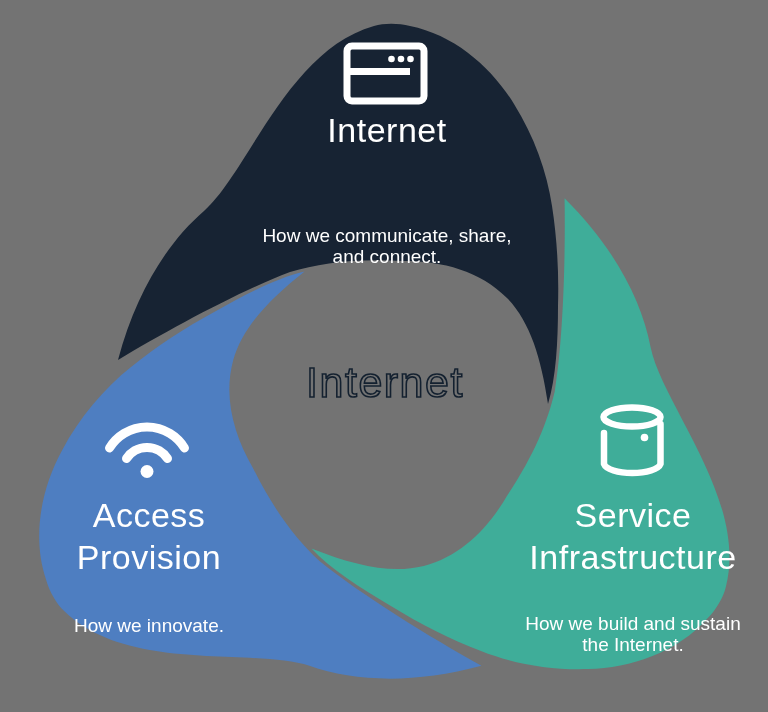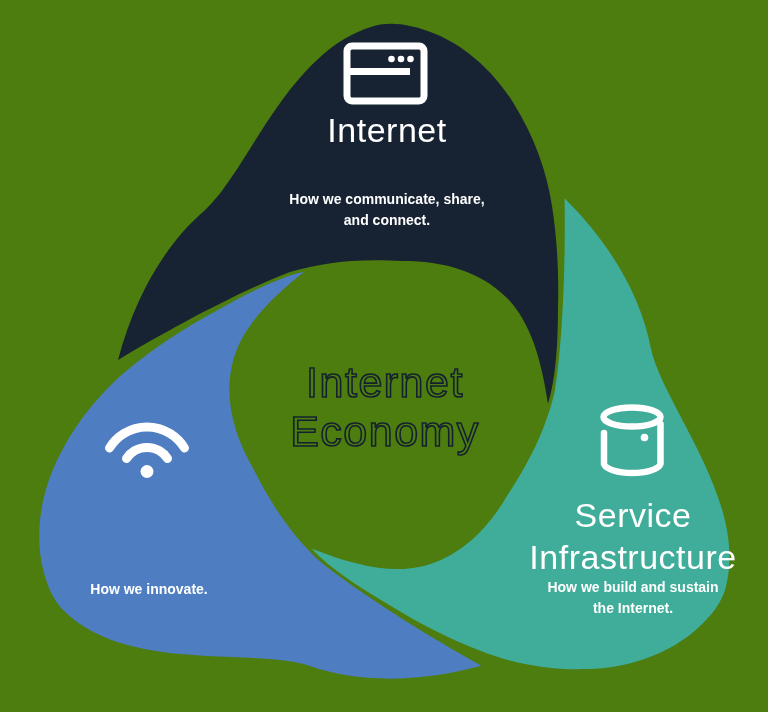--- a/index.html
+++ b/index.html
@@ -1,24 +1,24 @@
 <!DOCTYPE html>
 <html><head>
 <meta charset="utf-8">
 <style>
   html,body{margin:0;padding:0;background:#ffffff;}
   .stage{
-    position:relative;width:768px;height:712px;background:#4d7c0f;overflow:hidden;
+    position:relative;width:768px;height:712px;background:#737373;overflow:hidden;
     font-family:"Liberation Sans", sans-serif;
   }
   .stage svg{position:absolute;left:0;top:0;}
   .label{position:absolute;text-align:center;color:#ffffff;}
   .label .line{display:block;}
   .seg-title{font-size:34px;line-height:42px;font-weight:400;letter-spacing:0.5px;}
-  .seg-subtitle{font-size:14px;line-height:21px;font-weight:700;}
+  .seg-subtitle{font-size:19px;line-height:21px;font-weight:400;margin-top:36px;}
   .top-title{left:234px;top:109px;width:306px;}
   .top-subtitle{left:234px;top:189px;width:306px;}
   .left-title{left:18px;top:494px;width:262px;}
   .left-subtitle{left:18px;top:579px;width:262px;}
   .right-title{left:482px;top:494px;width:302px;}
   .right-subtitle{left:482px;top:577px;width:302px;}
   .center-title{
     left:234px;top:358px;width:302px;
     font-size:43px;line-height:49px;letter-spacing:1.5px;font-weight:400;
     color:transparent;-webkit-text-stroke:1.6px #13202F;
@@ -92,31 +92,34 @@
   </svg>
 
   <div class="label seg-title top-title">
     <span class="line">Internet</span>
   </div>
   <div class="label seg-subtitle top-subtitle">
     <span class="line">How we communicate, share,</span>
     <span class="line">and connect.</span>
   </div>
 
+  <div class="label seg-title left-title">
+    <span class="line">Access</span>
+    <span class="line">Provision</span>
+  </div>
   <div class="label seg-subtitle left-subtitle">
     <span class="line">How we innovate.</span>
   </div>
 
   <div class="label seg-title right-title">
     <span class="line">Service</span>
     <span class="line">Infrastructure</span>
   </div>
   <div class="label seg-subtitle right-subtitle">
     <span class="line">How we build and sustain</span>
     <span class="line">the Internet.</span>
   </div>
 
   <div class="label center-title">
     <span class="line">Internet</span>
-    <span class="line">Economy</span>
   </div>
 
 </div>
 
 </body></html>

